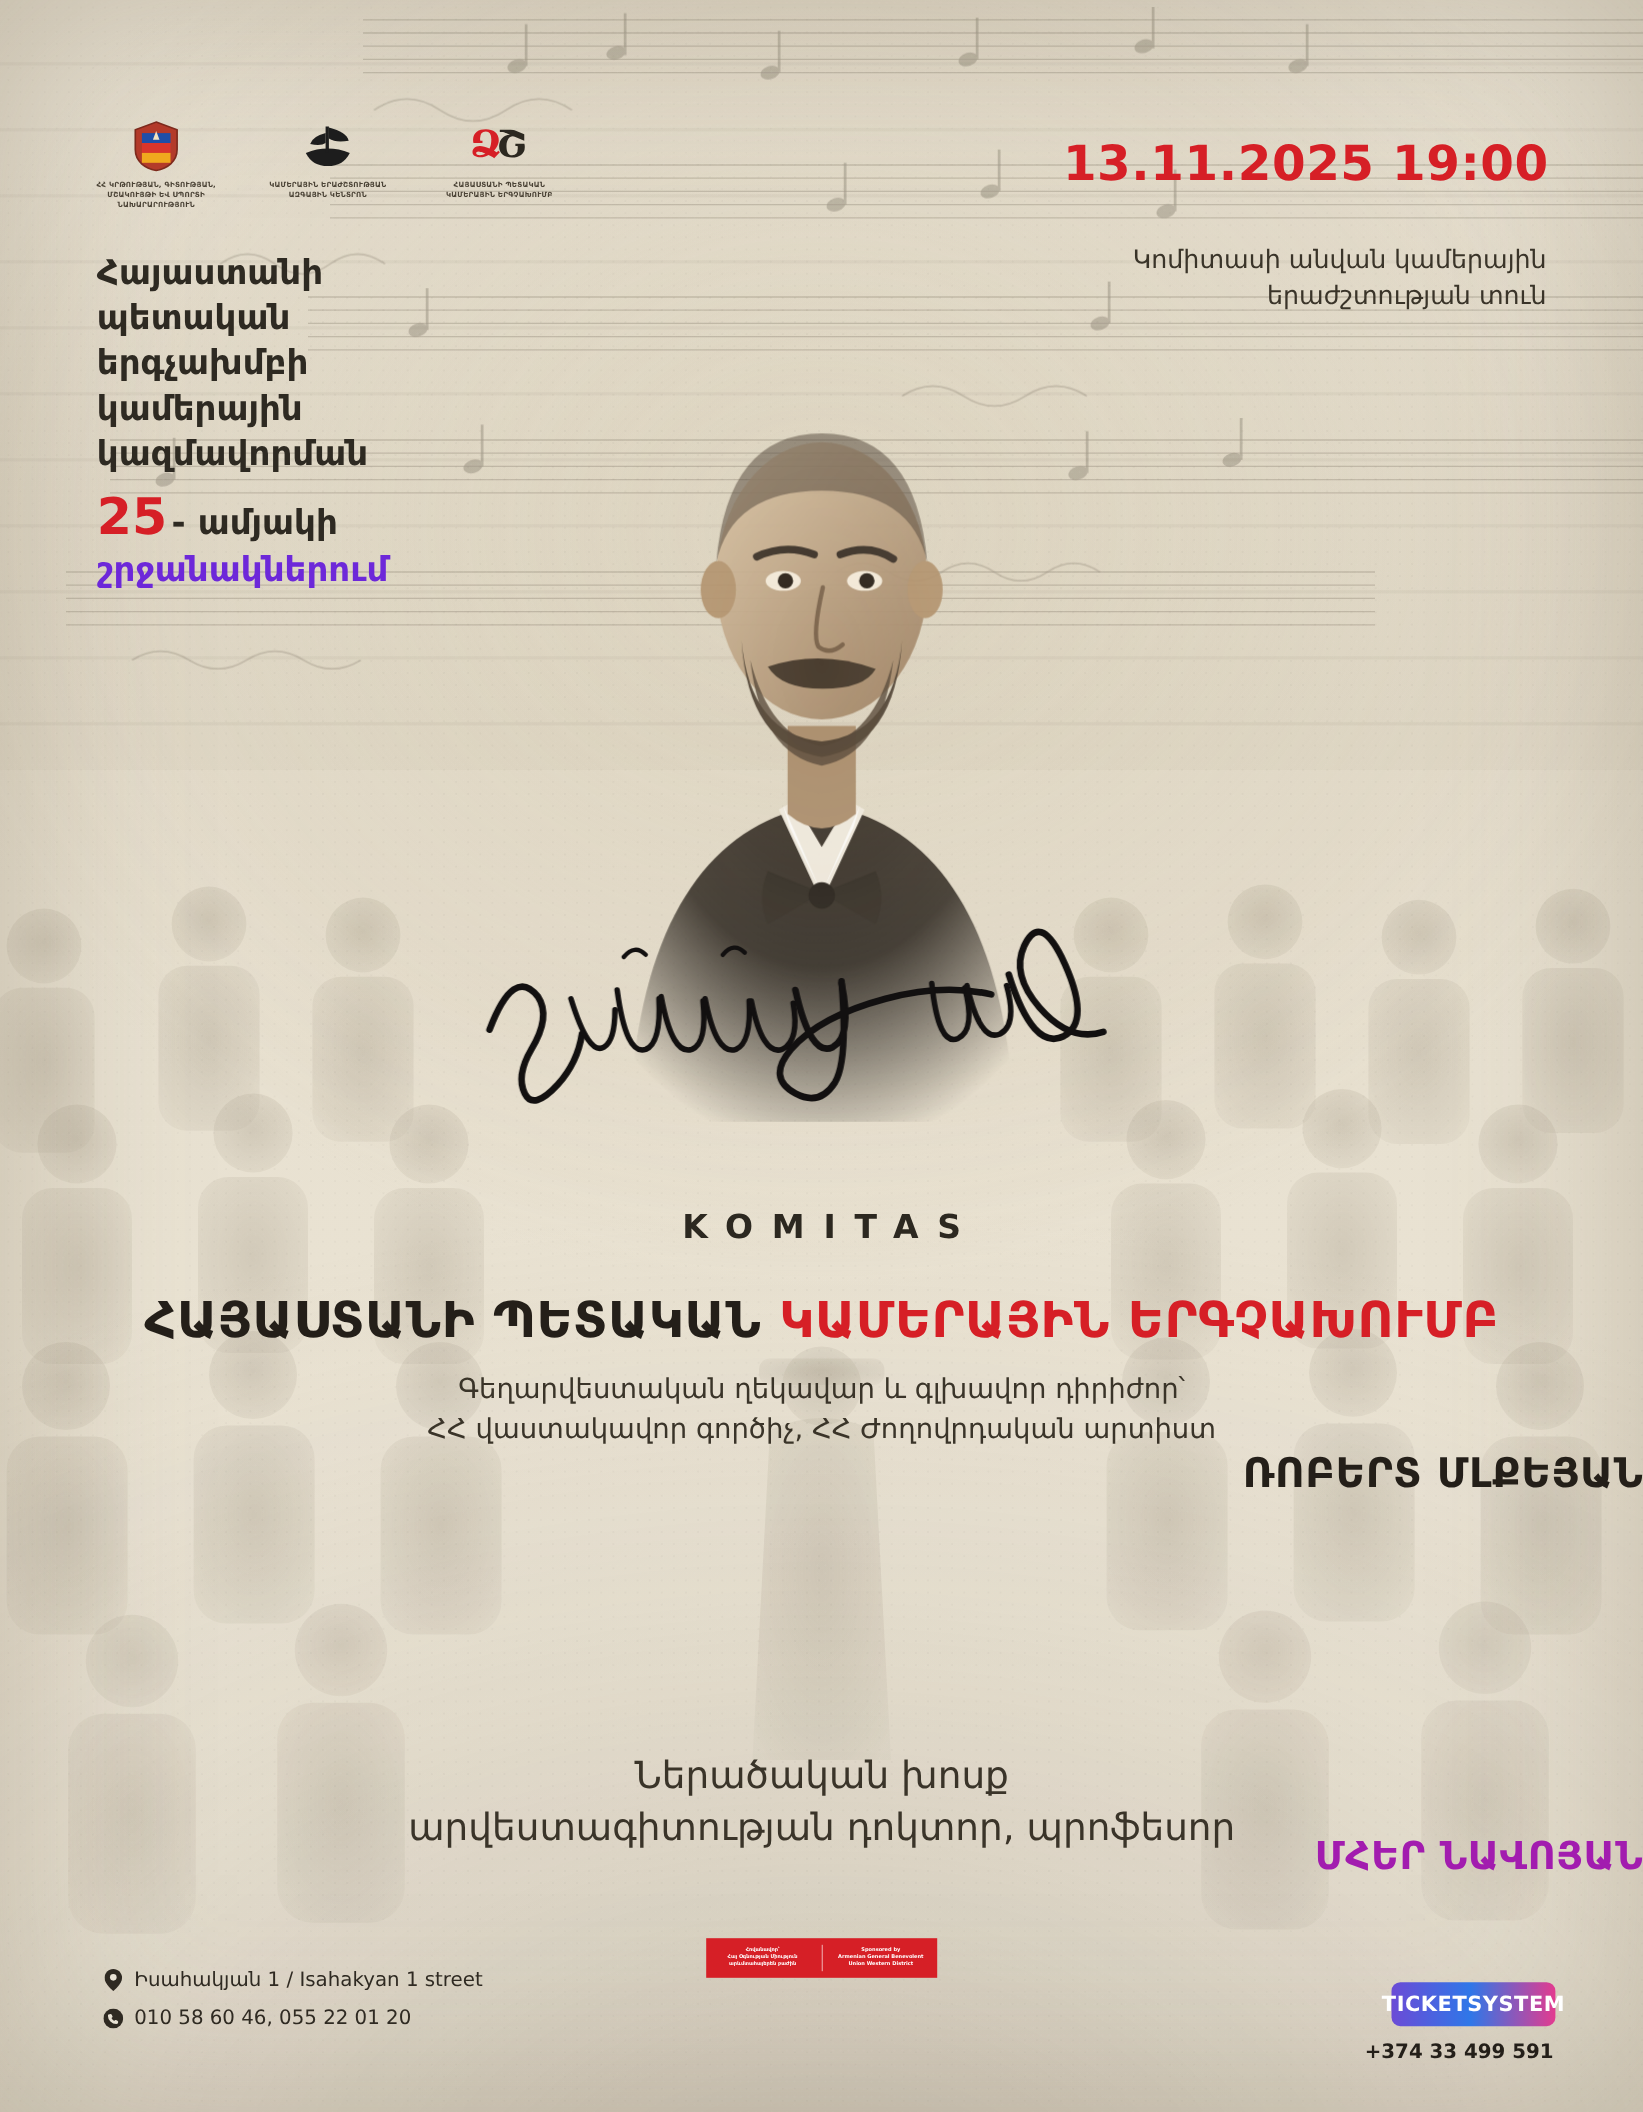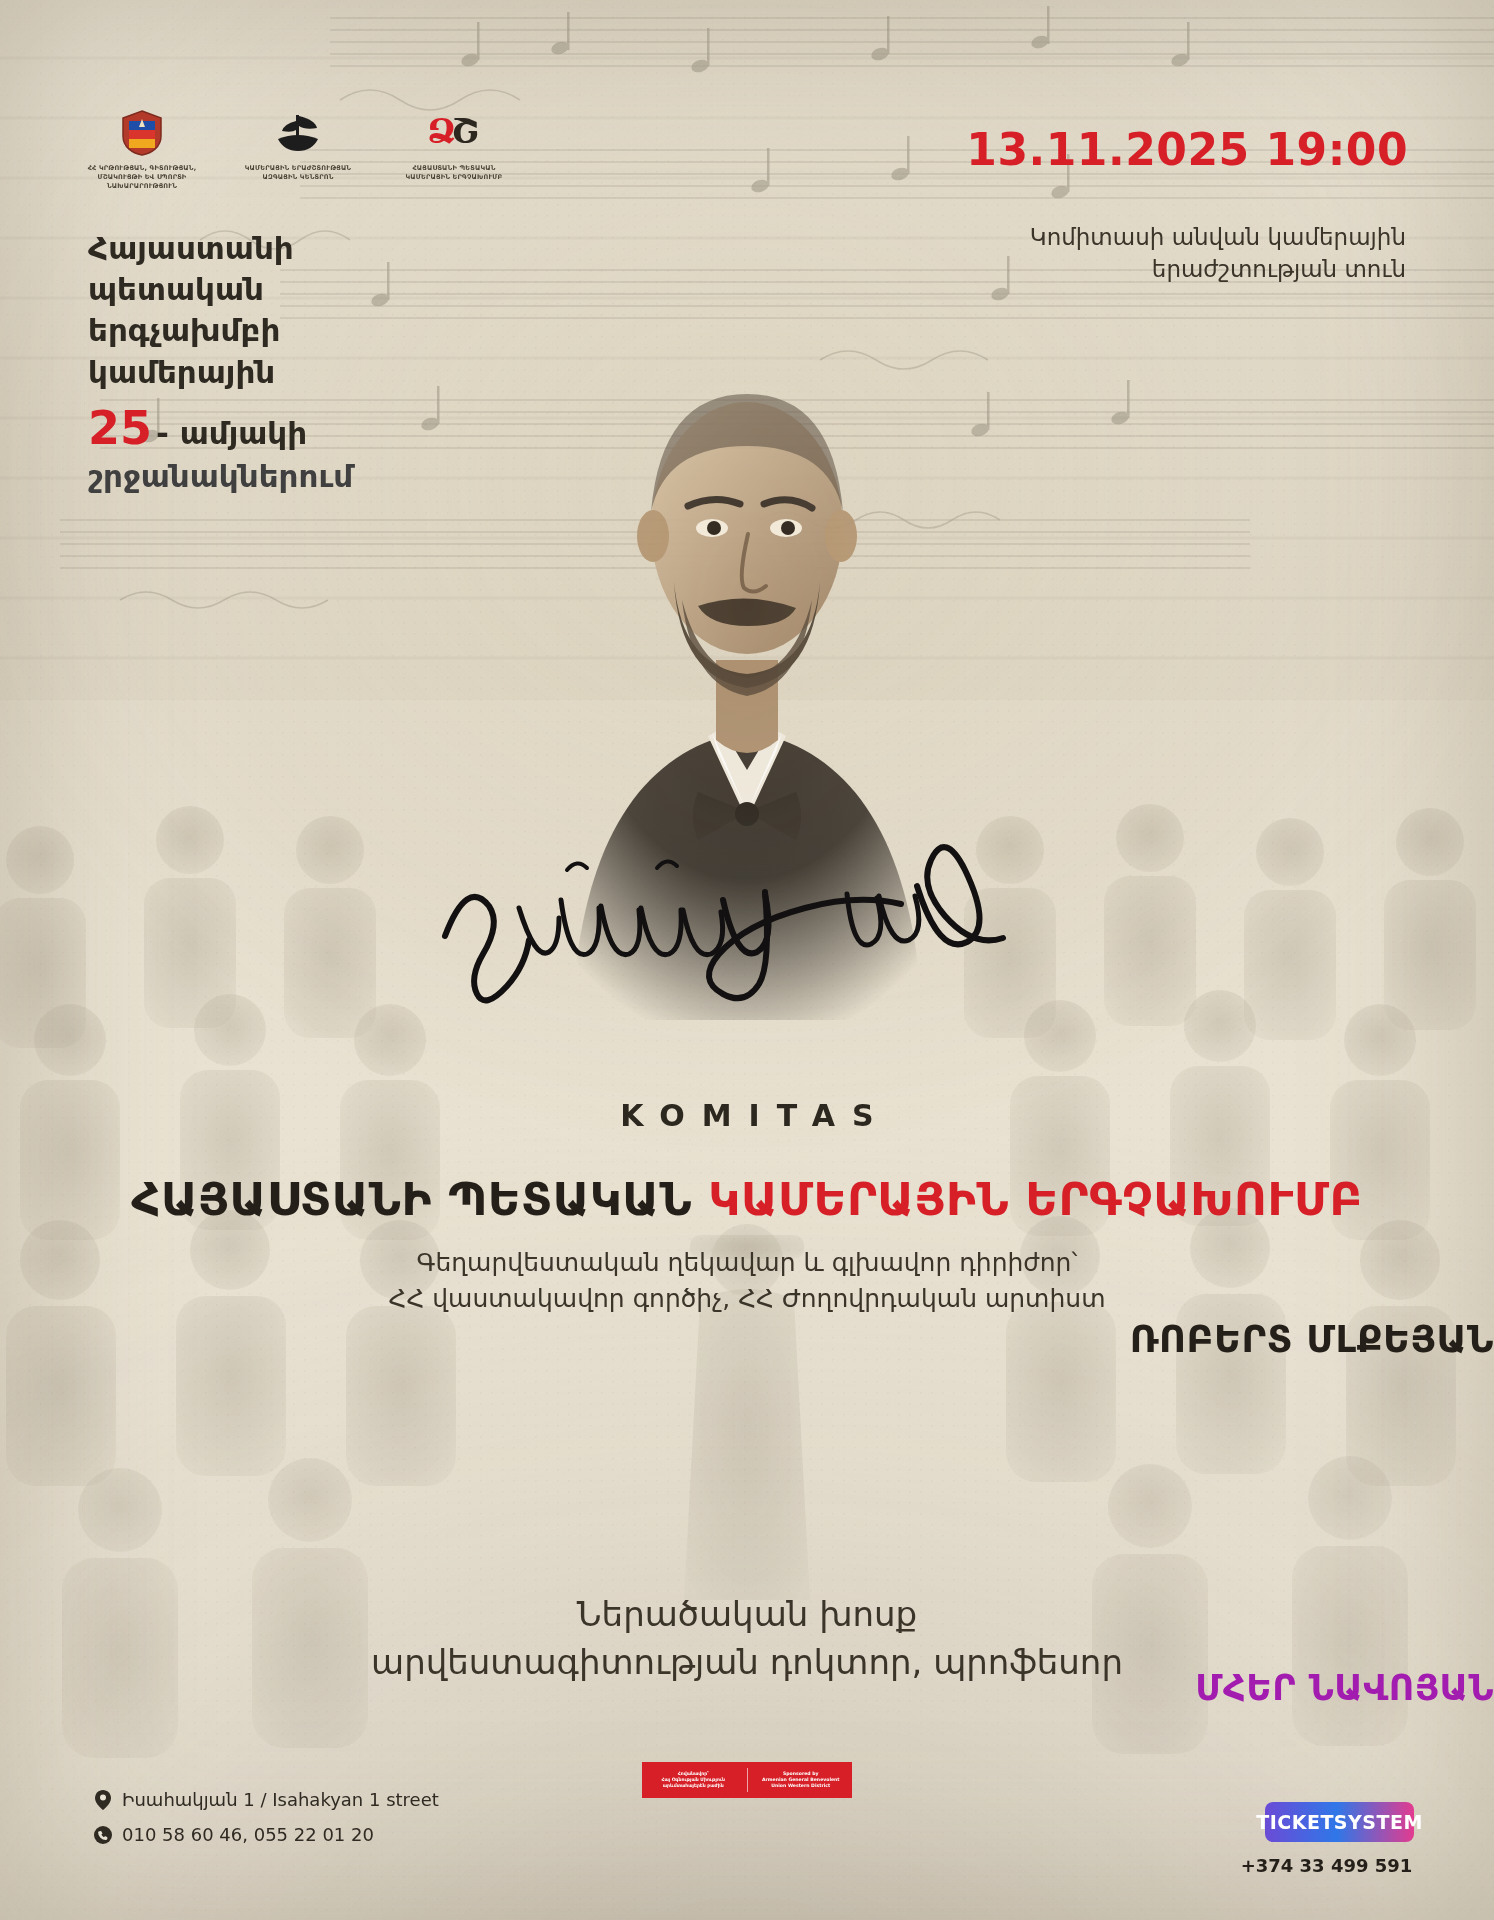--- a/index.html
+++ b/index.html
@@ -126,21 +126,21 @@
     font-size: 46px;
     font-weight: 800;
     line-height: 1;
   }
   .anniv-25-suffix {
     color: #2e2a22;
     font-size: 31px;
     font-weight: 600;
   }
   .anniv-last {
-    color: #404040;
+    color: #6d28d9;
     font-size: 31px;
     font-weight: 600;
     margin-top: 2px;
   }
 
   
   .datetime {
     position: absolute;
     right: 86px;
     top: 124px;
@@ -517,20 +517,21 @@
 ԿԱՄԵՐԱՅԻՆ ԵՐԳՉԱԽՈՒՄԲ</div>
     </div>
 
   </div>
 
   <div class="anniversary">
     <div class="line">Հայաստանի</div>
     <div class="line">պետական</div>
     <div class="line">երգչախմբի</div>
     <div class="line">կամերային</div>
+    <div class="line">կազմավորման</div>
     <div class="anniv-25-row">
       <span class="anniv-25">25</span>
       <span class="anniv-25-suffix">- ամյակի</span>
     </div>
     <div class="anniv-last">շրջանակներում</div>
   </div>
 
   <div class="datetime">13.11.2025 19:00</div>
   <div class="venue">Կոմիտասի անվան կամերային
 երաժշտության տուն</div>

